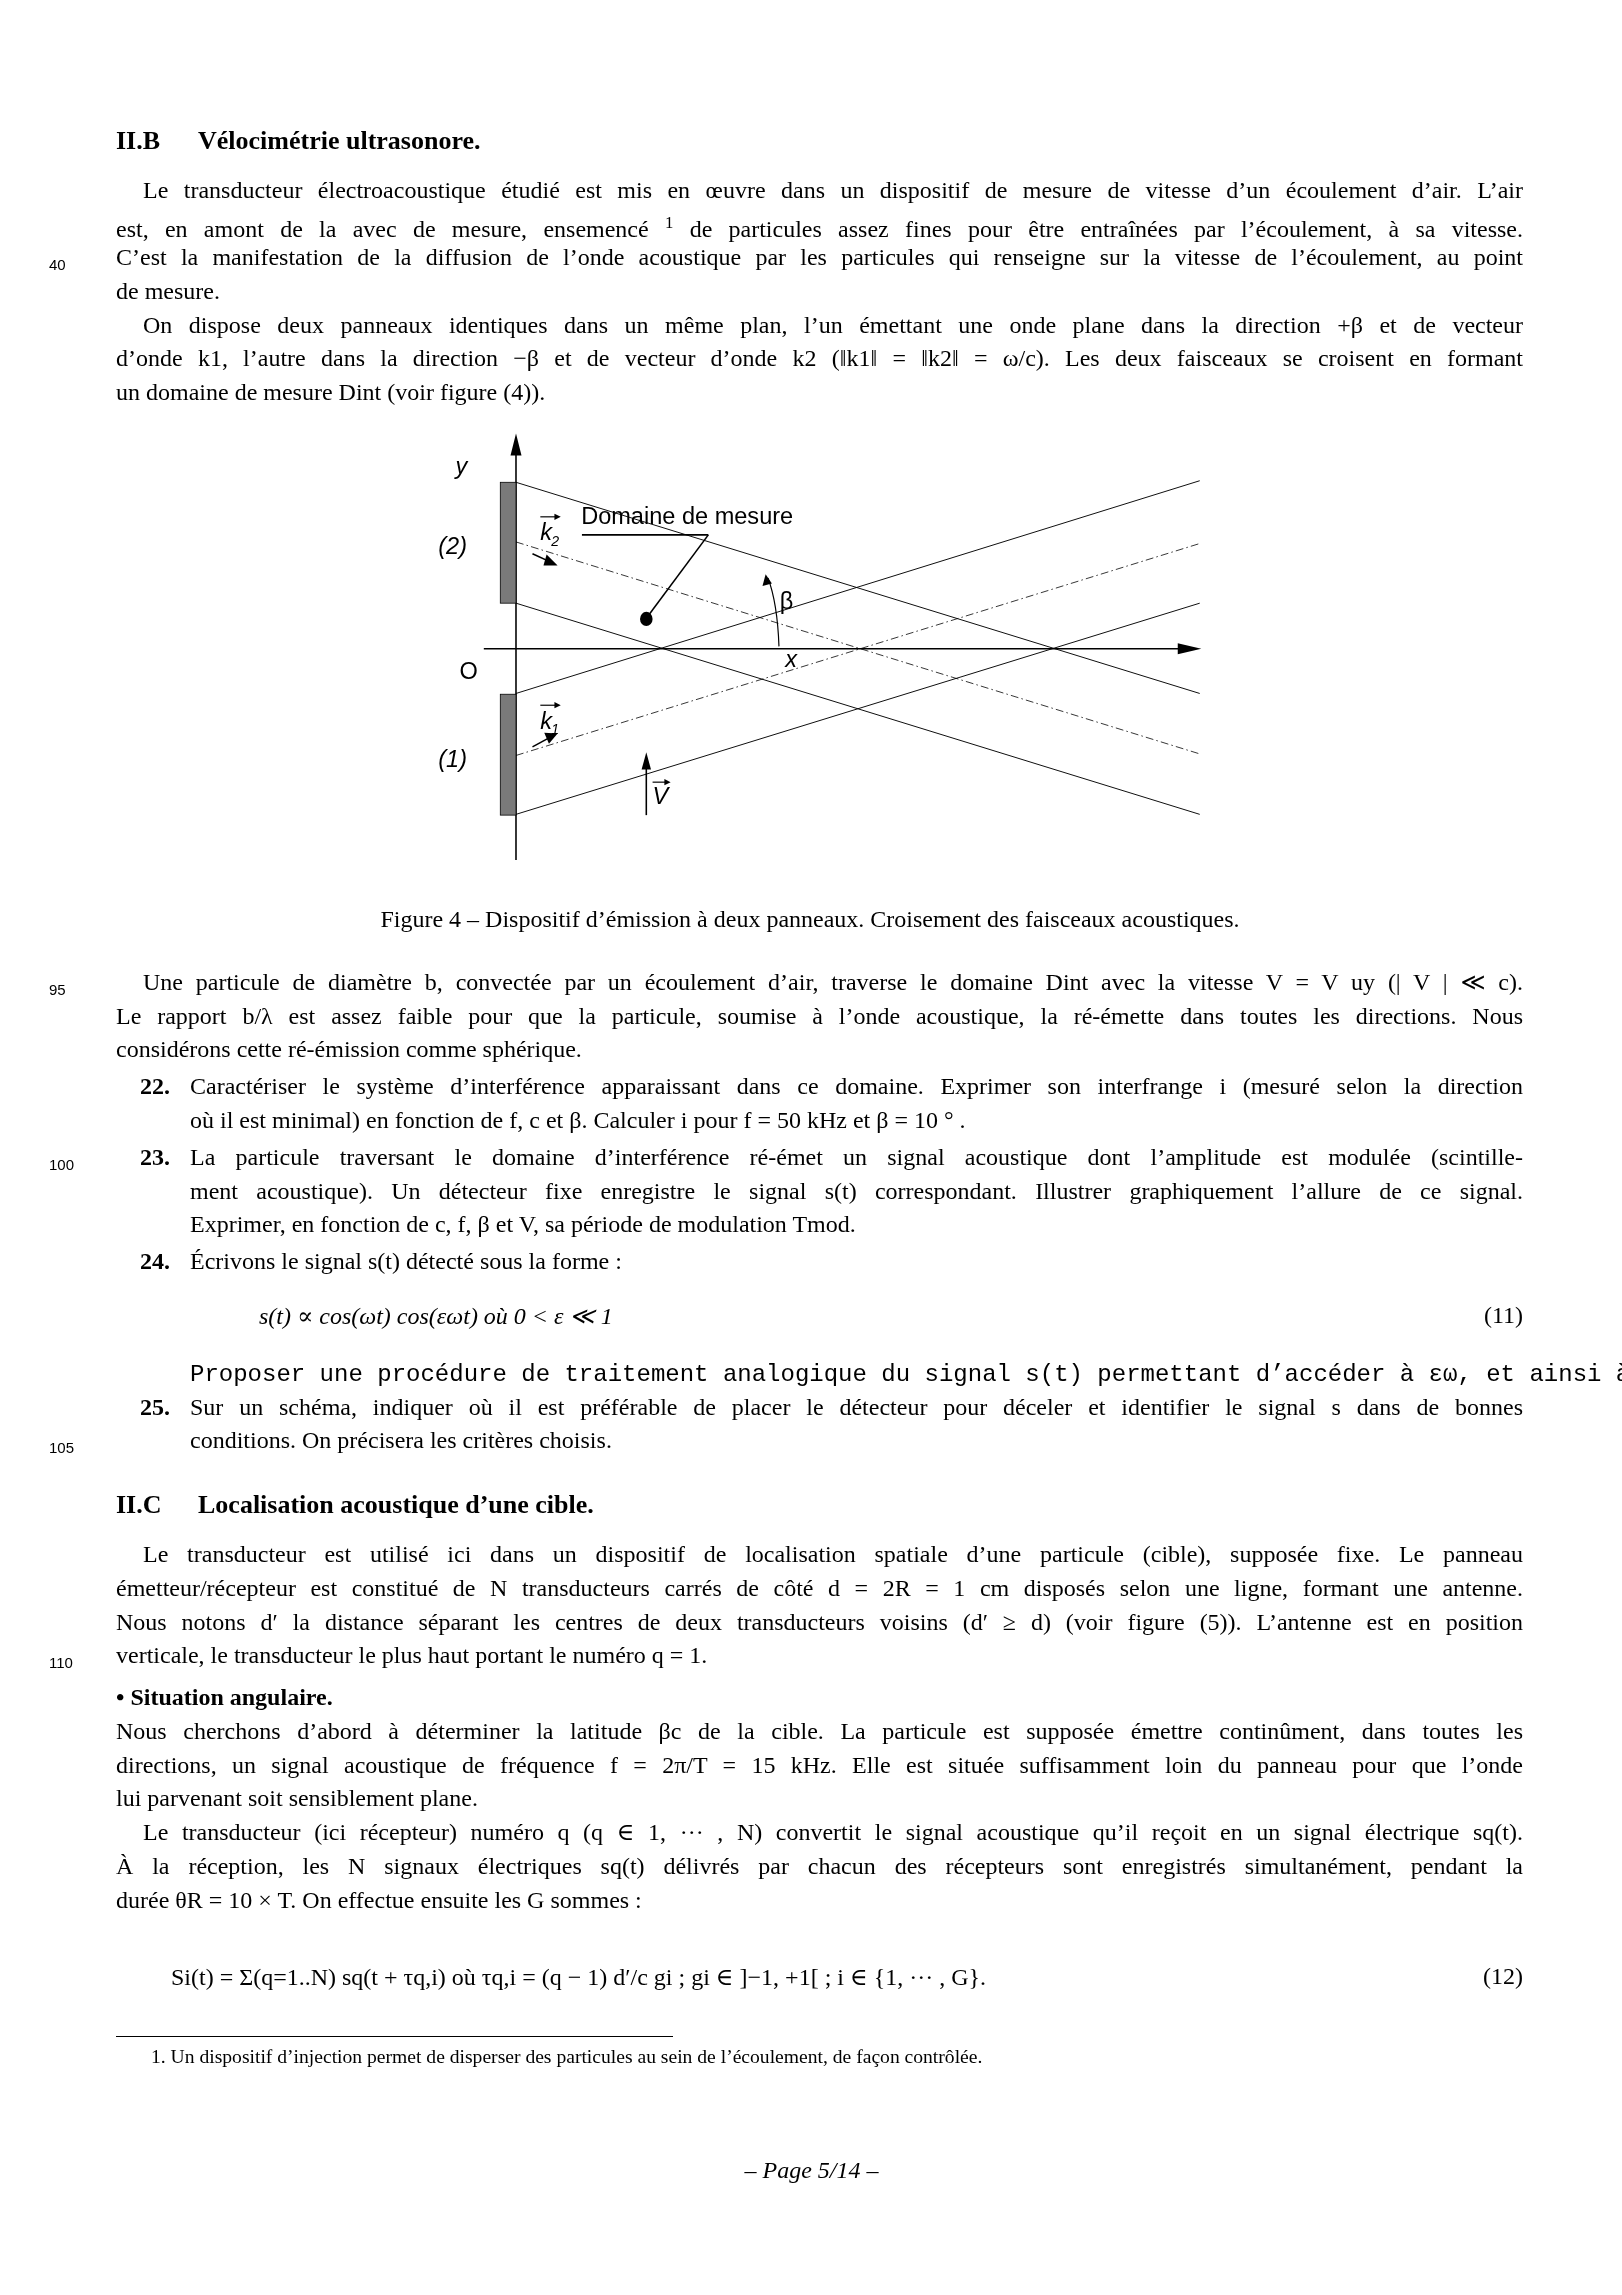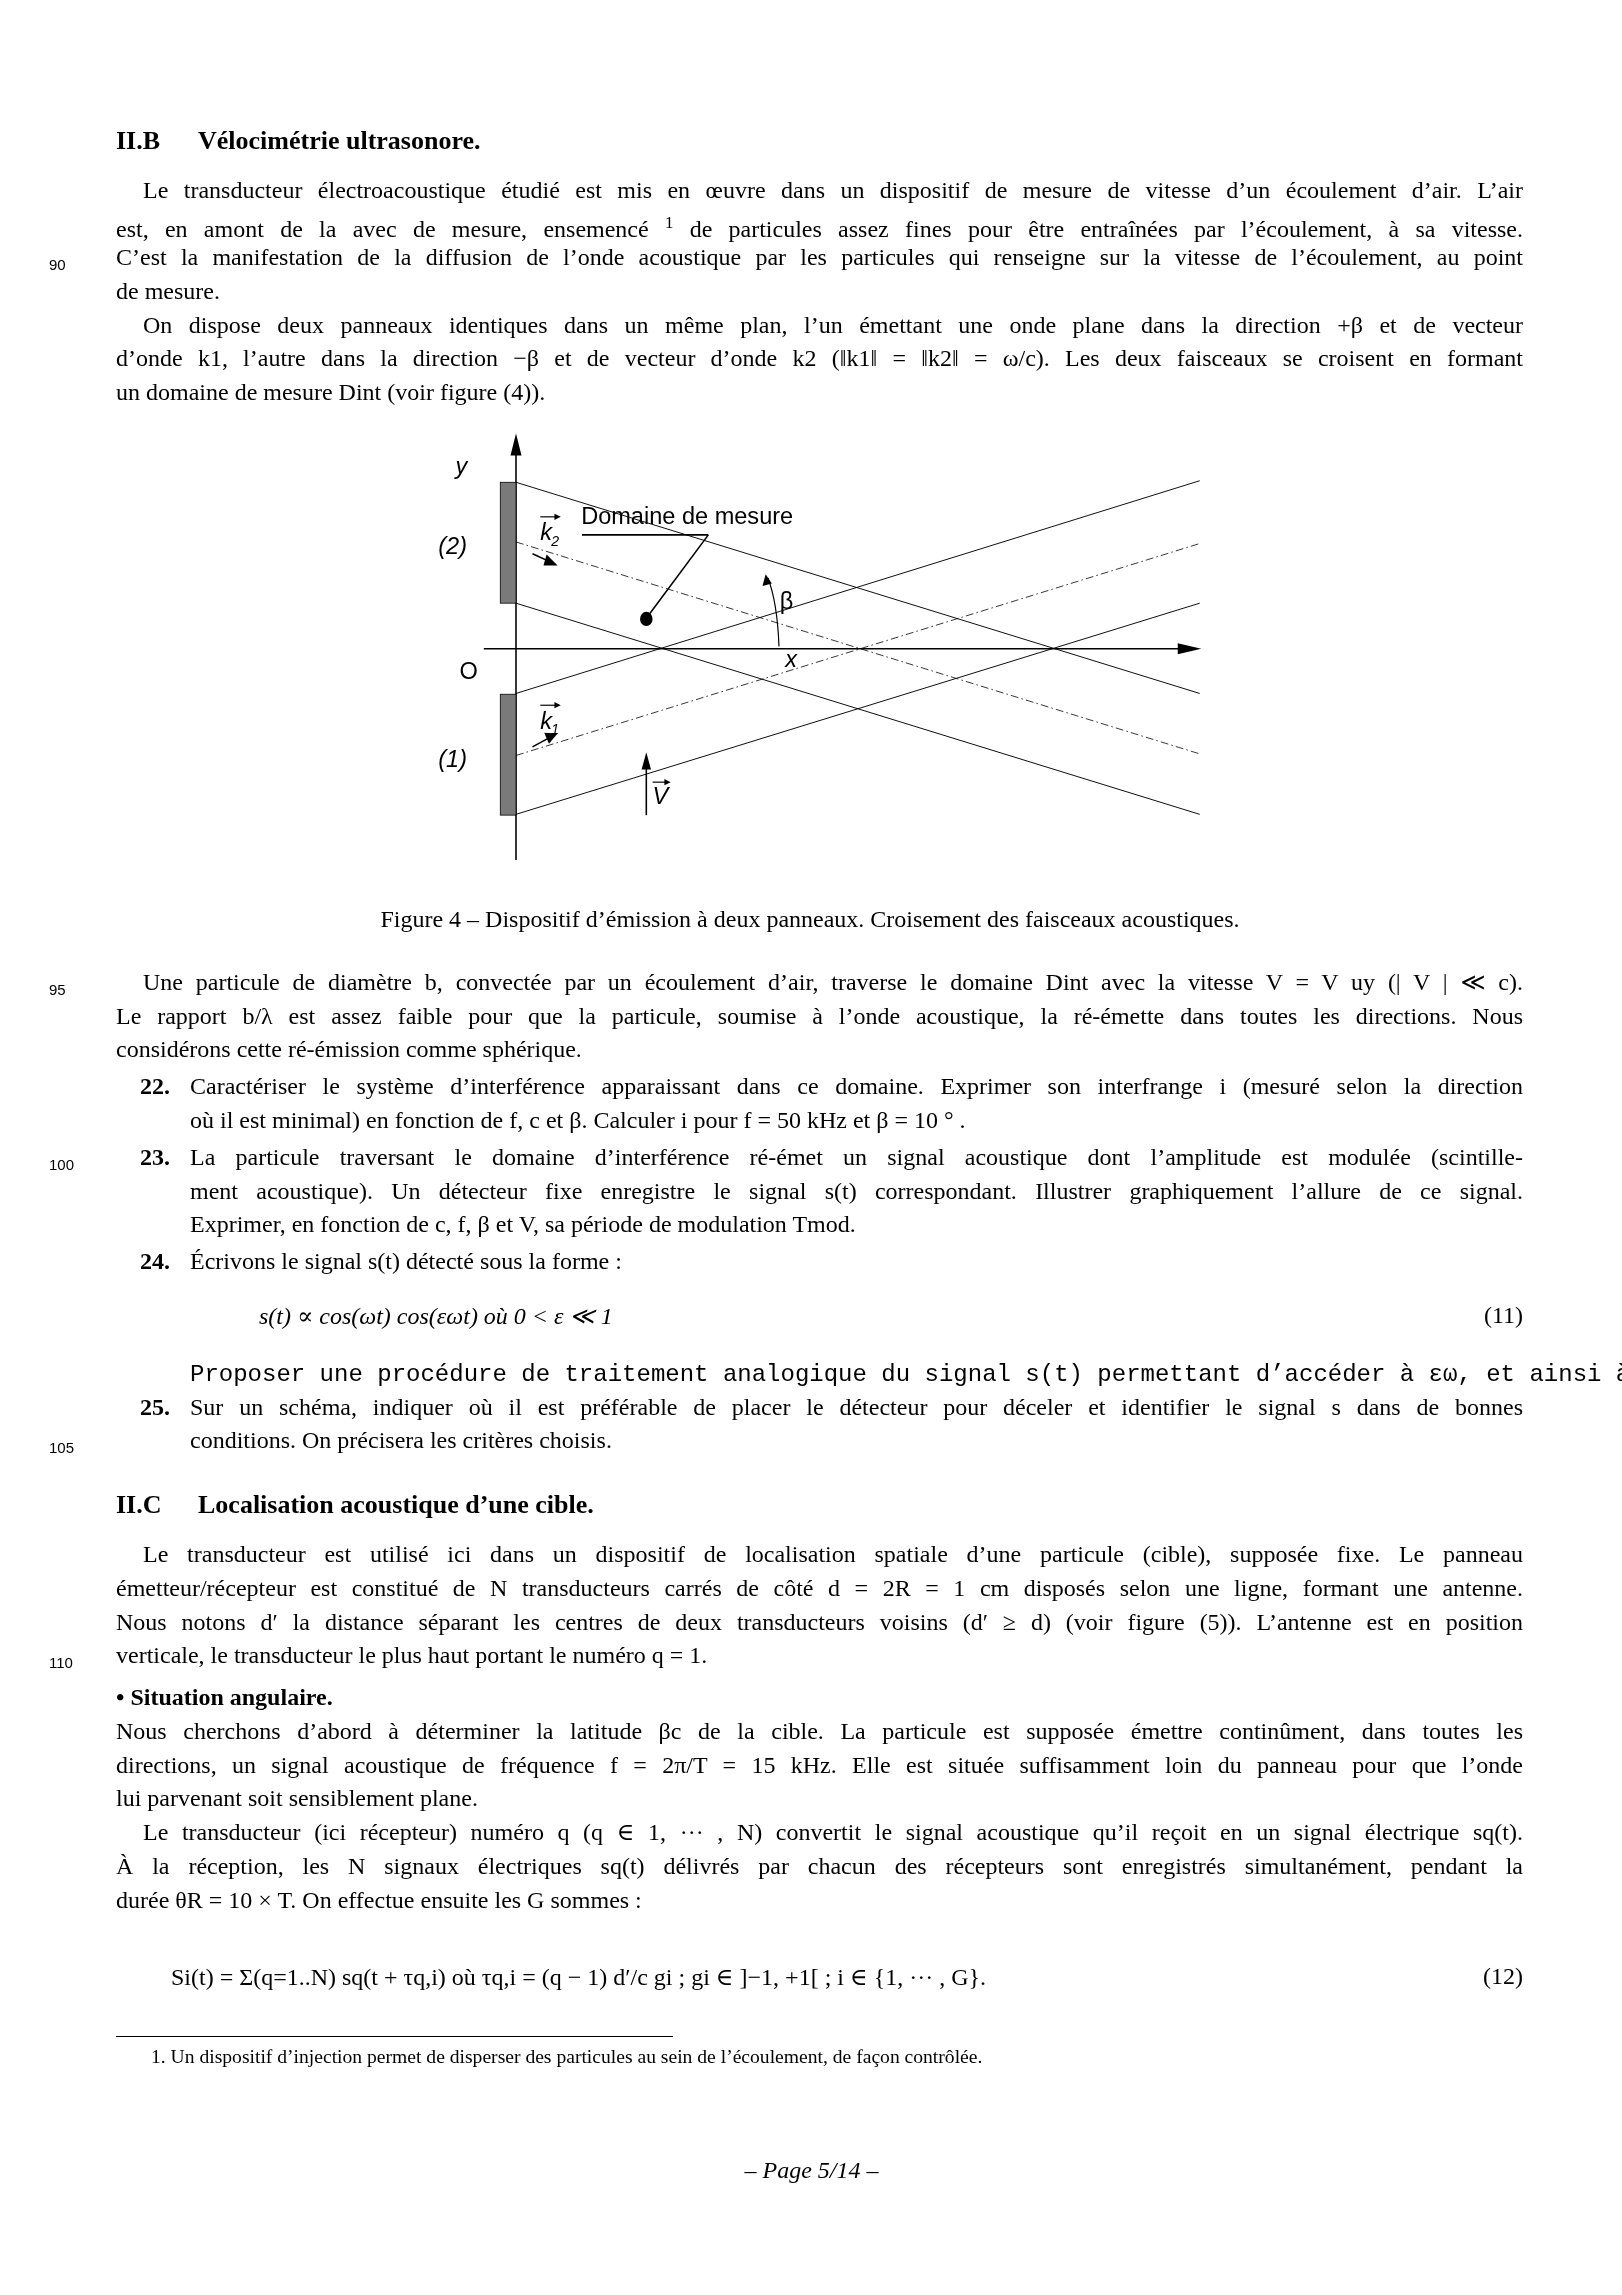--- a/index.html
+++ b/index.html
@@ -25,21 +25,21 @@
 <body>
 
 <div class="h" style="top:126px;">
   <span class="num">II.B</span><span>Vélocimétrie ultrasonore.</span>
 </div>
 
 <div class="ln just" style="top:173px; left:143px; width:1380px;">Le transducteur électroacoustique étudié est mis en œuvre dans un dispositif de mesure de vitesse d’un écoulement d’air. L’air</div>
 <div class="ln just" style="top:206px;">
   <span>est, en amont de la avec de mesure, ensemencé</span>&nbsp;<sup>1</sup> <span>de particules assez fines pour être entraînées par l’écoulement, à sa vitesse.</span>
 </div>
-<div class="lineno" style="top:256px;">90</div>
+<div class="lineno" style="top:256px;">40</div>
 <div class="ln just" style="top:240px;">C’est la manifestation de la diffusion de l’onde acoustique par les particules qui renseigne sur la vitesse de l’écoulement, au point</div>
 <div class="ln" style="top:274px;">de mesure.</div>
 
 <div class="ln just" style="top:308px; left:143px; width:1380px;">On dispose deux panneaux identiques dans un même plan, l’un émettant une onde plane dans la direction +β et de vecteur</div>
 <div class="ln just" style="top:341px;">d’onde k1, l’autre dans la direction −β et de vecteur d’onde k2 (‖k1‖ = ‖k2‖ = ω/c). Les deux faisceaux se croisent en formant</div>
 <div class="ln" style="top:375px;">un domaine de mesure Dint (voir figure (4)).</div>
 
 <svg class="abs" style="left:432px; top:424px;" width="785" height="440" viewBox="0 0 1000 560">
 
   <line x1="107" y1="555" x2="107" y2="20" stroke="#000" stroke-width="2"></line>

